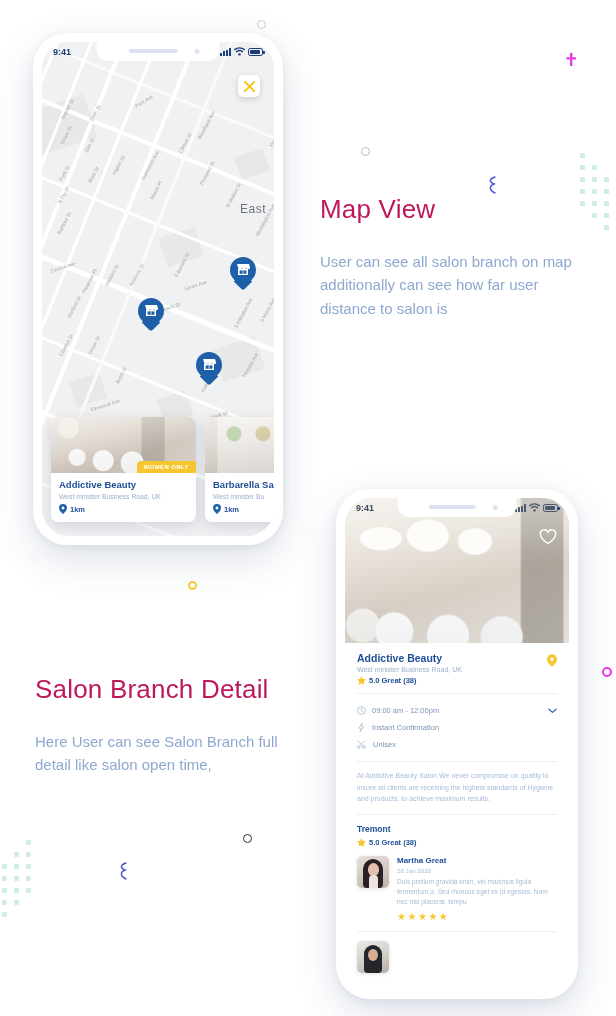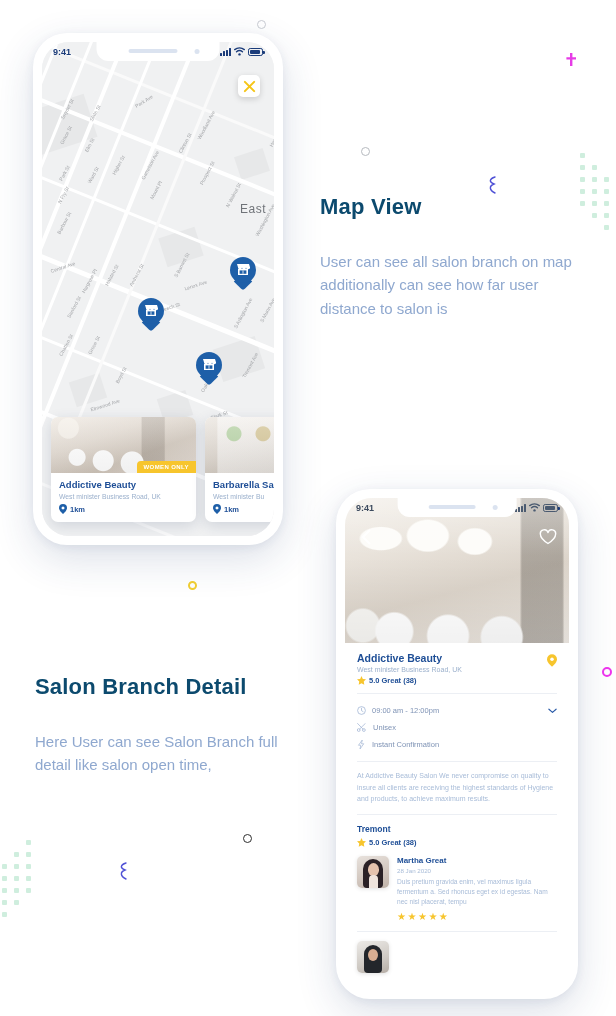--- a/index.html
+++ b/index.html
@@ -94,21 +94,21 @@
     position:absolute; right:0; bottom:0; background:#f7c52d; color:#fff;
     font-size:6px; font-weight:bold; letter-spacing:.4px; padding:3px 7px;
     border-top-left-radius:4px;
   }
   .scard .body { padding:6px 8px 8px 8px; }
   .scard .title { font-size:9.5px; font-weight:bold; color:#1e4e96; margin-bottom:3px; }
   .scard .addr { font-size:6.8px; color:#9bb0cc; margin-bottom:4px; }
   .scard .dist { display:flex; align-items:center; gap:3px; font-size:7.5px; color:#1e4e96; font-weight:bold; }
 
   
-  .headline { position:absolute; color:#0c4a6e; font-size:22px; font-weight:bold; letter-spacing:.2px; }
+  .headline { position:absolute; color:#be185d; font-size:26px; font-weight:normal; letter-spacing:.2px; }
   .subcopy { position:absolute; color:#8fa8cf; font-size:15px; line-height:1.55; }
 
   
   .hero { position:relative; height:145px; overflow:hidden; }
   .hero .ph { position:absolute; inset:0; }
   .heroicon {
     position:absolute; top:28px; width:22px; height:22px; display:flex;
     align-items:center; justify-content:center; z-index:10;
   }
   .detail-body { background:#fff; padding:9px 12px 0 12px; position:relative; }
@@ -423,33 +423,33 @@
             <circle cx="6" cy="6" r="5.2" stroke="#9fb3d3" stroke-width="1" fill="none"></circle>
             <path d="M6 3v3.2l2.1 1.3" stroke="#9fb3d3" stroke-width="1" fill="none" stroke-linecap="round"></path>
           </svg>
           <span>09:00 am - 12:00pm</span>
           <svg class="chev" width="9" height="6" viewBox="0 0 10 6">
             <path d="M1 1l4 3.6L9 1" stroke="#2a5ba8" stroke-width="1.3" fill="none" stroke-linecap="round" stroke-linejoin="round"></path>
           </svg>
         </div>
 
         <div class="irow">
+          <svg width="9" height="9" viewBox="0 0 10 12">
+            <path d="M6 0L1 7h3l-1 5 5-7H5z" stroke="#9fb3d3" stroke-width="0.9" fill="none" stroke-linejoin="round"></path>
+          </svg>
+          <span>Instant Confirmation</span>
+        </div>
+
+        <div class="irow">
           <svg width="10" height="9" viewBox="0 0 12 11">
             <circle cx="2" cy="8.6" r="1.7" stroke="#9fb3d3" stroke-width="0.9" fill="none"></circle>
             <circle cx="8.3" cy="8.6" r="1.7" stroke="#9fb3d3" stroke-width="0.9" fill="none"></circle>
             <path d="M3.1 7.4L10 0.6M7.2 7.4L0.6 0.6" stroke="#9fb3d3" stroke-width="0.9" stroke-linecap="round"></path>
           </svg>
           <span>Unisex</span>
-        </div>
-
-        <div class="irow">
-          <svg width="9" height="9" viewBox="0 0 10 12">
-            <path d="M6 0L1 7h3l-1 5 5-7H5z" stroke="#9fb3d3" stroke-width="0.9" fill="none" stroke-linejoin="round"></path>
-          </svg>
-          <span>Instant Confirmation</span>
         </div>
 
         <div class="hr"></div>
 
         <div class="desc">At Addictive Beauty Salon We never compromise on quality to insure all clients are receiving the highest standards of Hygiene and products, to achieve maximum results.</div>
 
         <div class="hr" style="margin:9px 0;"></div>
 
         <div class="rev-h">Tremont</div>
         <div class="d-rate" style="margin-top:0;">

